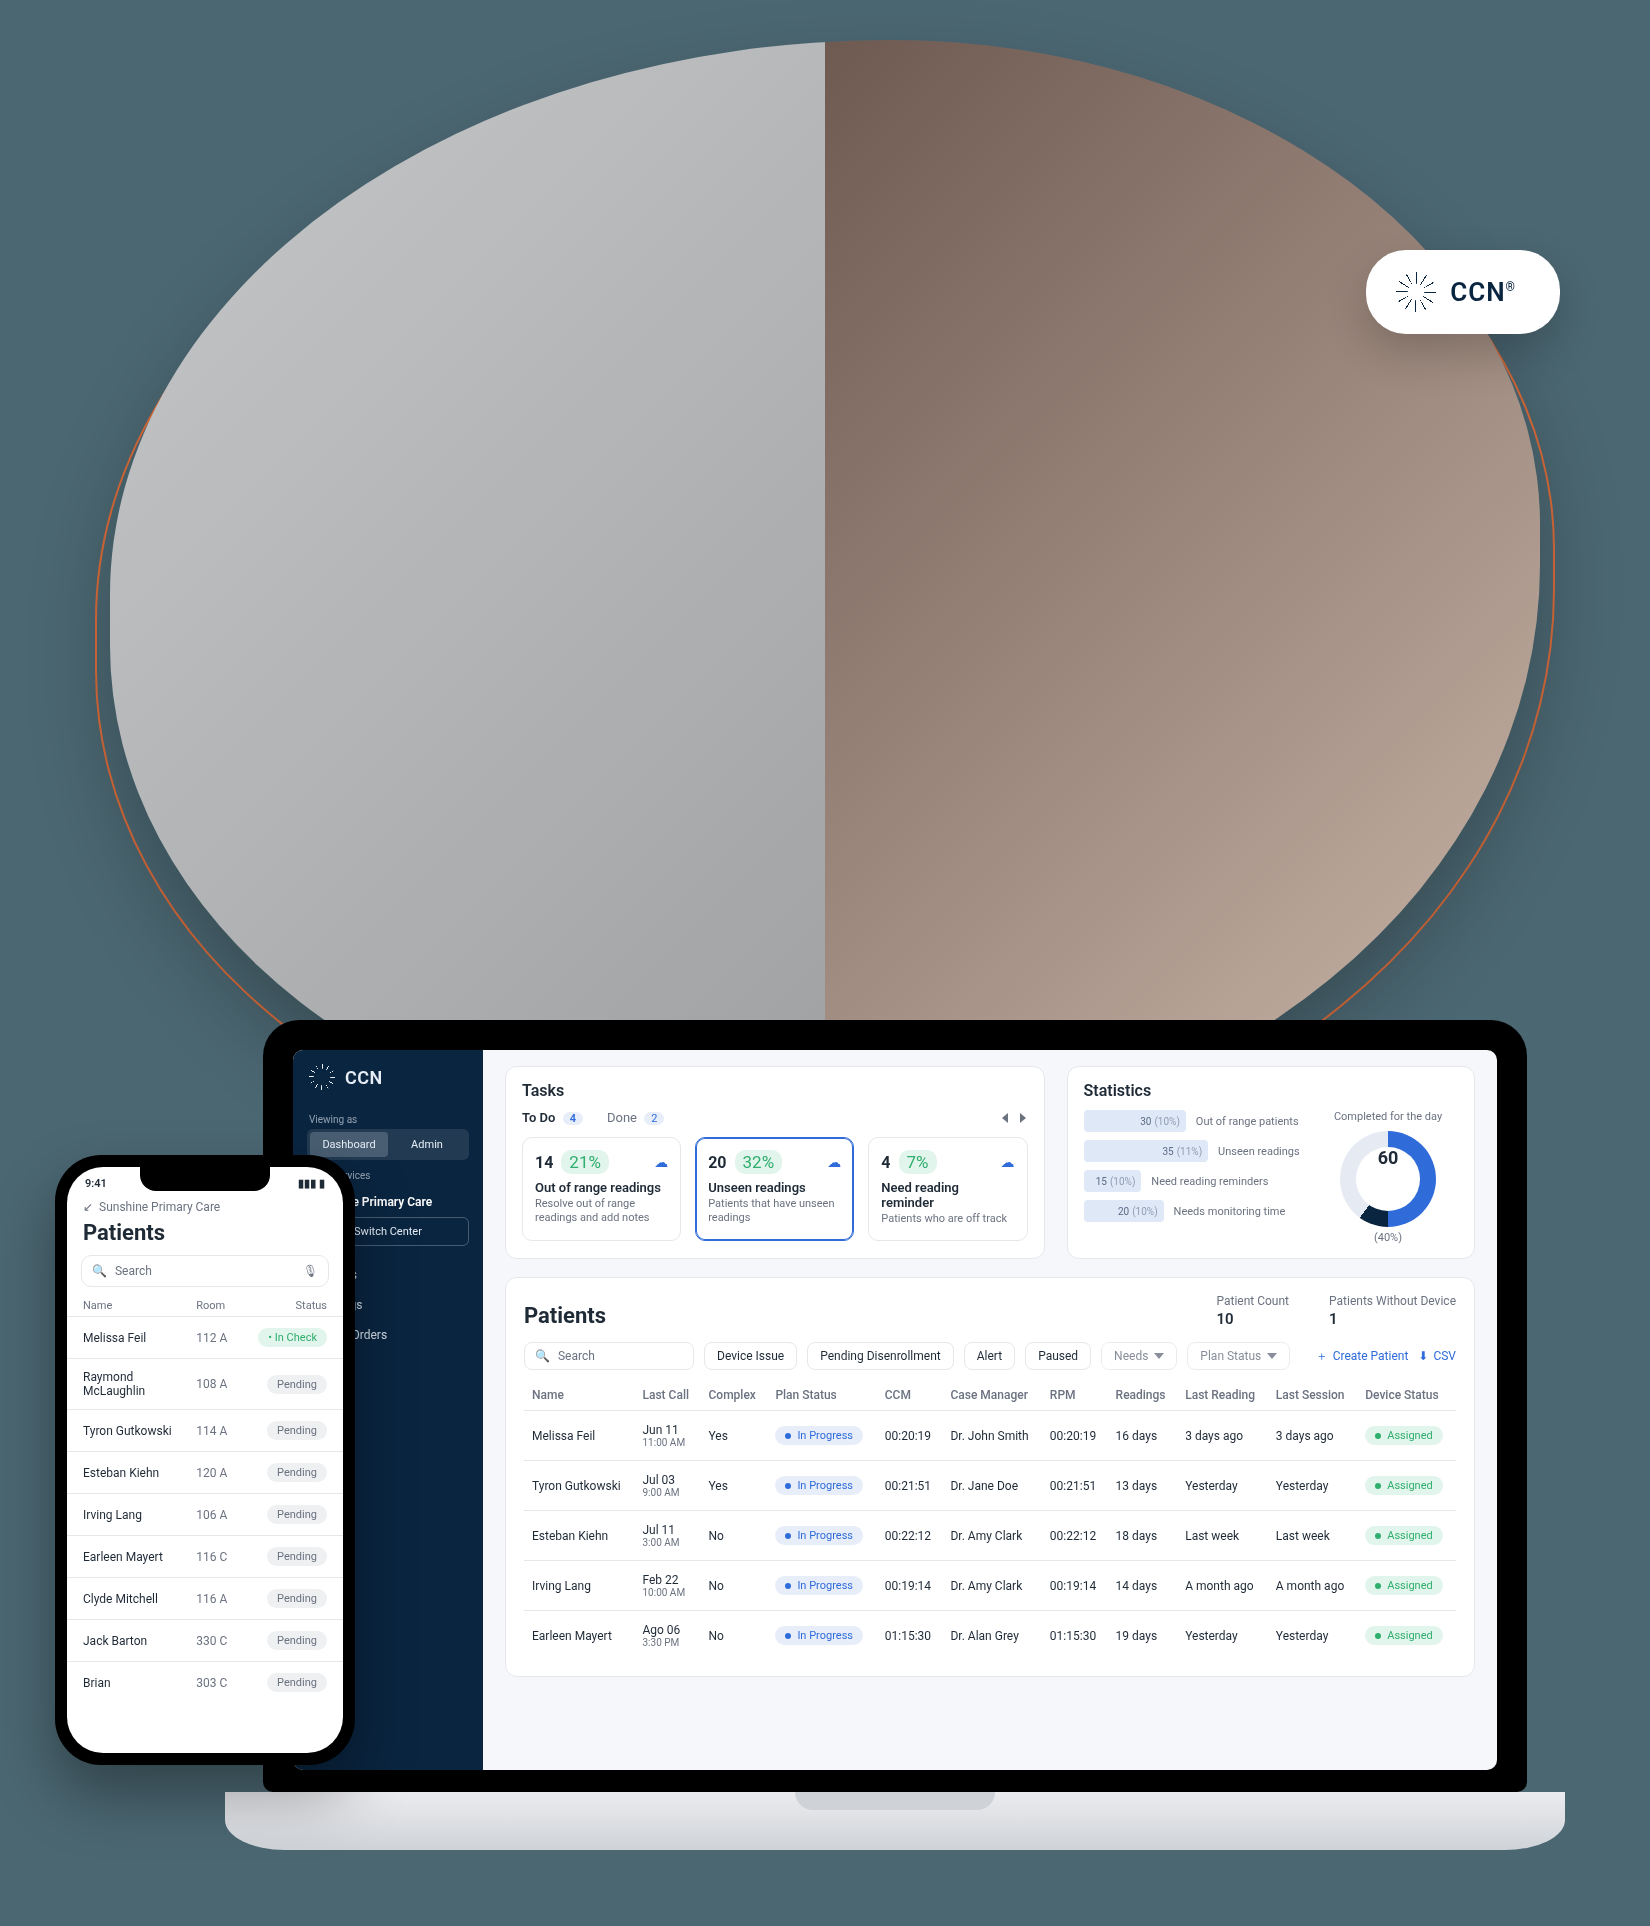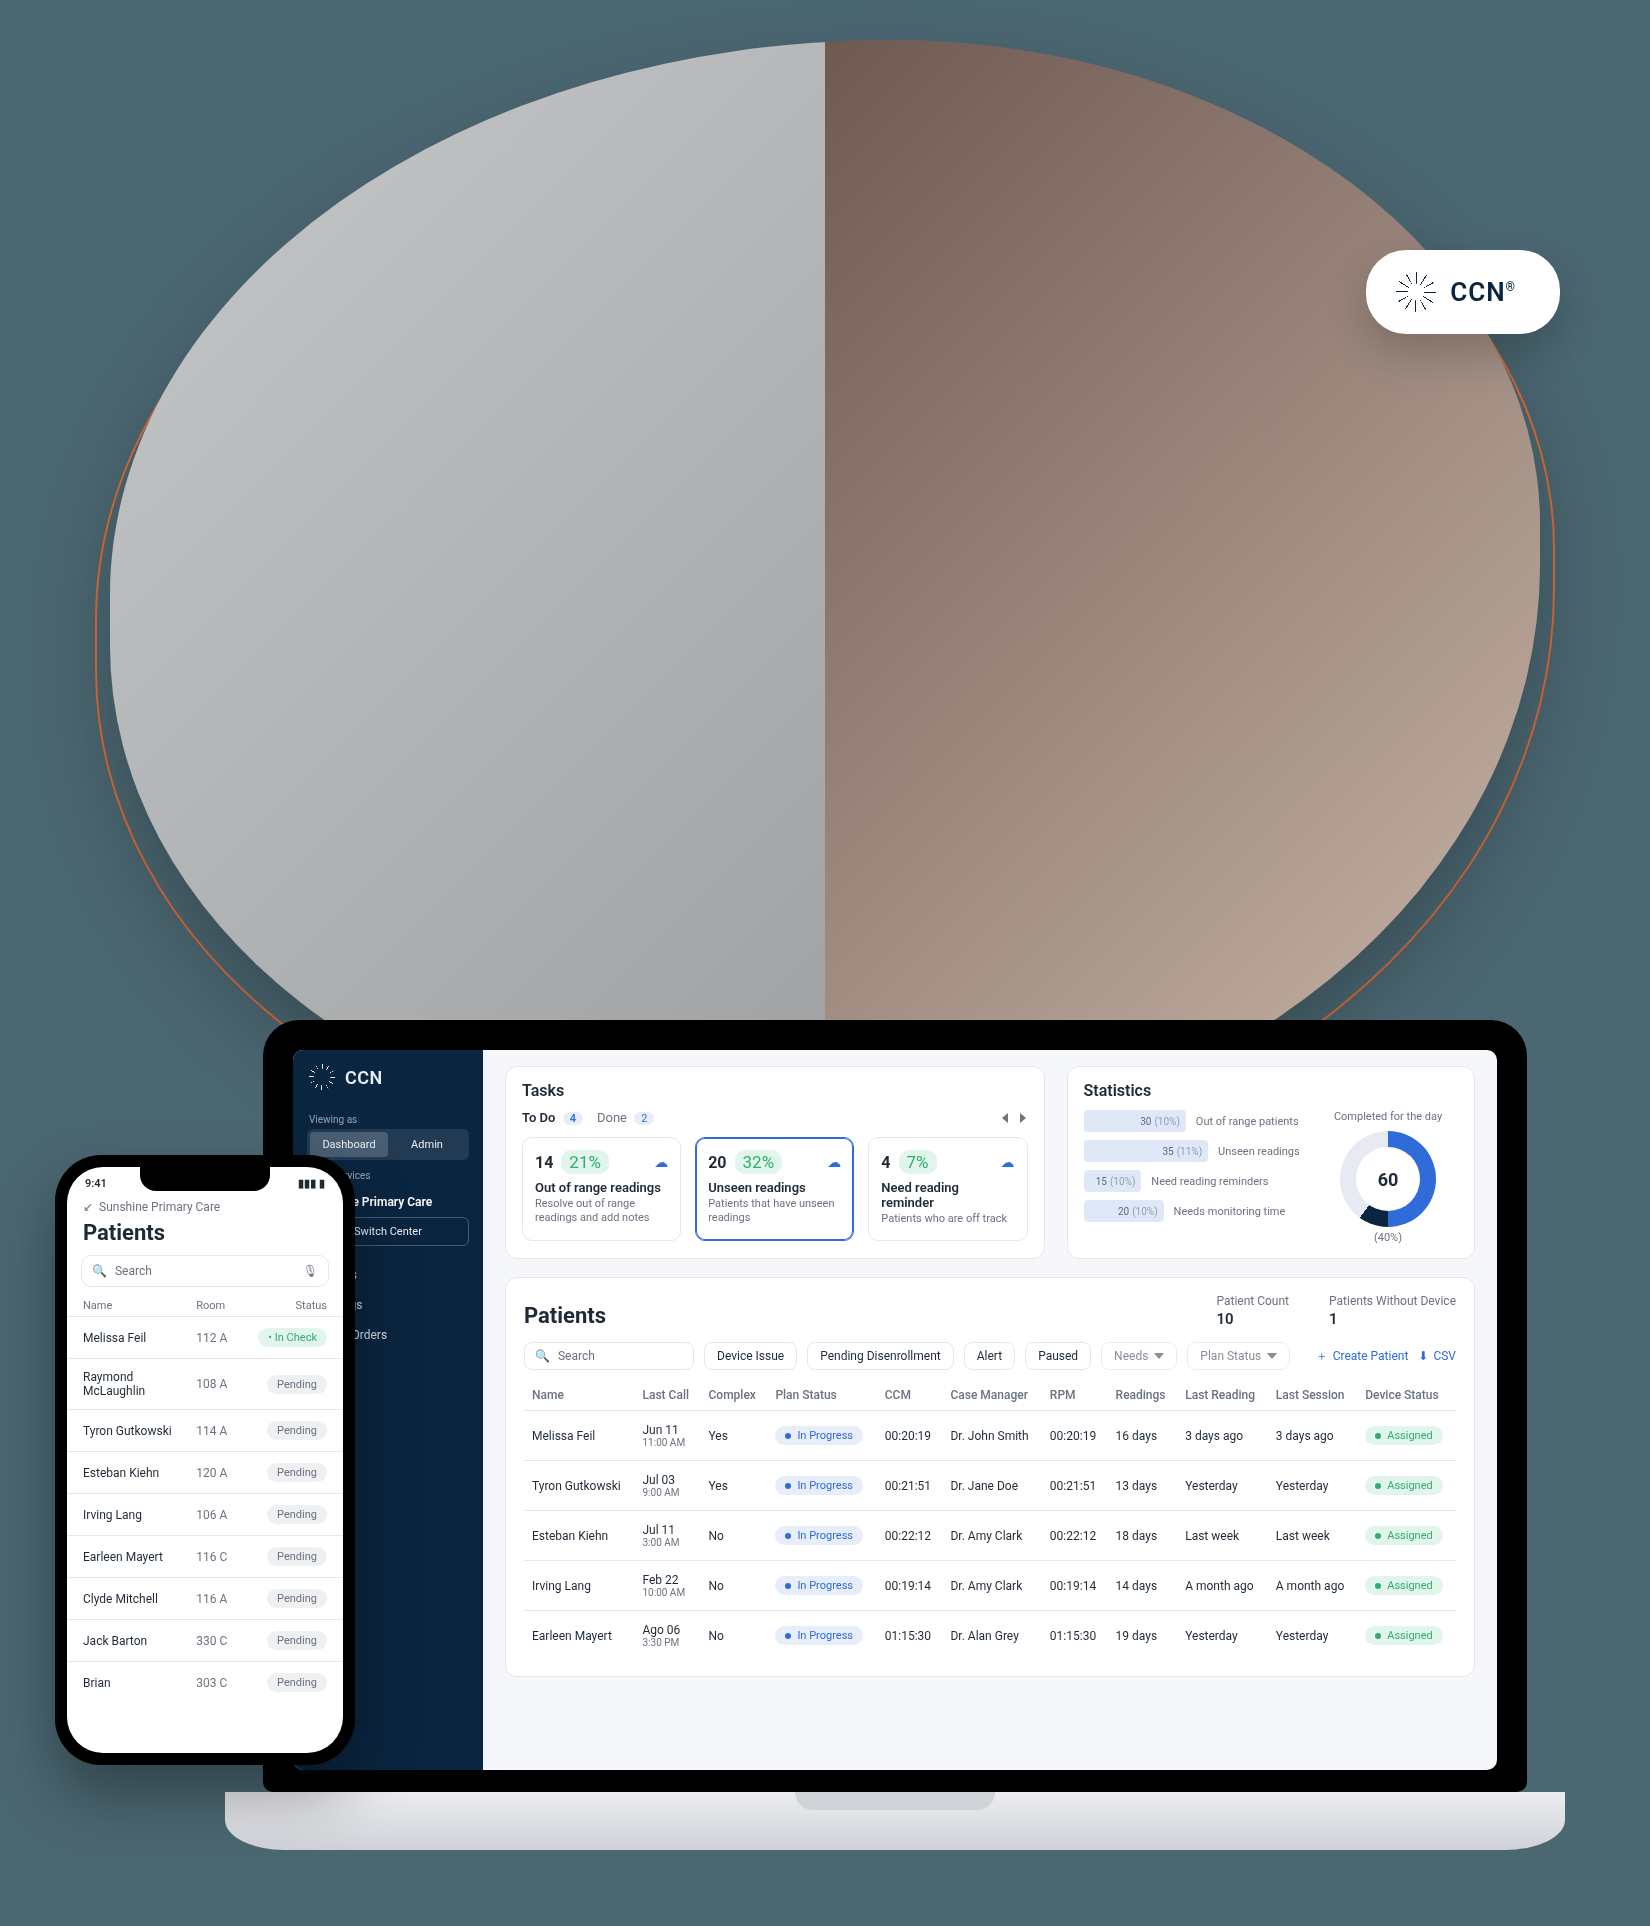--- a/index.html
+++ b/index.html
@@ -53,40 +53,40 @@
   .seg .on{background:rgba(255,255,255,.18)}
   .center-line{padding:10px 16px 2px;font-weight:600;color:#fff;white-space:nowrap;overflow:hidden}
   .switch{margin:6px 14px 14px;border:1px solid rgba(255,255,255,.25);border-radius:6px;padding:7px 10px;font-size:11px;text-align:center}
   .sb-item{padding:8px 20px;opacity:.9}
 
   
   .main{flex:1;display:flex;flex-direction:column}
   .toprow{display:flex;gap:22px;padding:16px 22px 0 22px}
   .panel{background:var(--paper);border:1px solid var(--line);border-radius:12px;padding:14px 16px;flex:1}
   .panel h3{margin:0 0 10px 0;font-size:16px;font-weight:600}
-  .tabsrow{display:flex;align-items:center;gap:14px;font-size:13px;color:var(--muted);margin-bottom:12px}
+  .tabsrow{display:flex;align-items:center;gap:24px;font-size:13px;color:var(--muted);margin-bottom:12px}
   .tabsrow .tab.on{color:var(--ink);font-weight:600}
   .tabsrow .count{background:var(--blue-soft);color:var(--blue);border-radius:10px;padding:0 7px;font-size:11px;margin-left:4px}
   .tabsrow .nav{margin-left:auto;display:flex;gap:8px;align-items:center;color:var(--muted);font-size:12px}
   .cards{display:flex;gap:14px}
   .card{flex:1;border:1px solid var(--line);border-radius:10px;padding:12px 12px 14px}
   .card.sel{border-color:var(--blue);box-shadow:0 0 0 1px var(--blue) inset}
   .card .top{display:flex;align-items:center;gap:8px}
   .card .n{font-size:16px;font-weight:700}
   .trend{font-size:17px;color:var(--green);background:var(--green-soft);border-radius:10px;padding:2px 8px}
   .cloud{margin-left:auto;color:var(--blue)}
   .card .t{font-weight:600;margin:6px 0 2px;font-size:13px}
   .card .s{font-size:11px;color:var(--muted);line-height:1.25}
   .stats{display:flex;gap:12px}
   .bars{flex:1;display:flex;flex-direction:column;gap:8px;font-size:11px;color:var(--muted)}
   .barrow{display:flex;align-items:center;gap:10px}
   .bar{height:22px;background:#dfe8f6;border-radius:4px;display:flex;align-items:center;justify-content:flex-end;padding:0 6px;color:#5a6b86;font-size:10px}
   .donutwrap{width:140px;text-align:center;font-size:11px;color:var(--muted)}
   .donut{width:96px;height:96px;border-radius:50%;margin:8px auto 0;display:flex;align-items:center;justify-content:center;background:conic-gradient(var(--blue) 0 50%,var(--navy) 50% 60%,#e5eaf3 60% 100%)}
-  .donut .hole{width:64px;height:64px;background:#fff;border-radius:50%;display:flex;align-items:center;justify-content:center;font-weight:700;color:var(--ink);font-size:18px}
+  .donut .hole{width:64px;height:64px;background:#fff;border-radius:50%;display:flex;justify-content:center;font-weight:700;color:var(--ink);font-size:18px}
 
   
   .pts{background:var(--paper);margin:18px 22px 22px;border:1px solid var(--line);border-radius:12px;padding:16px 18px;display:flex;flex-direction:column}
   .pts-head{display:flex;align-items:flex-end}
   .pts-head h2{margin:0;font-size:22px;font-weight:700}
   .kpis{margin-left:auto;display:flex;gap:40px;text-align:left;font-size:12px;color:var(--muted)}
   .kpis .v{display:block;color:var(--ink);font-size:15px;font-weight:600;margin-top:2px}
   .tools{display:flex;gap:10px;margin:14px 0 10px}
   .search{flex:0 0 170px;display:flex;align-items:center;gap:8px;border:1px solid var(--line);border-radius:8px;padding:6px 10px;color:var(--muted);font-size:12px}
   .chip{border:1px solid var(--line);border-radius:8px;padding:6px 12px;font-size:12px;color:var(--ink);background:#fff;display:flex;align-items:center;gap:6px}

